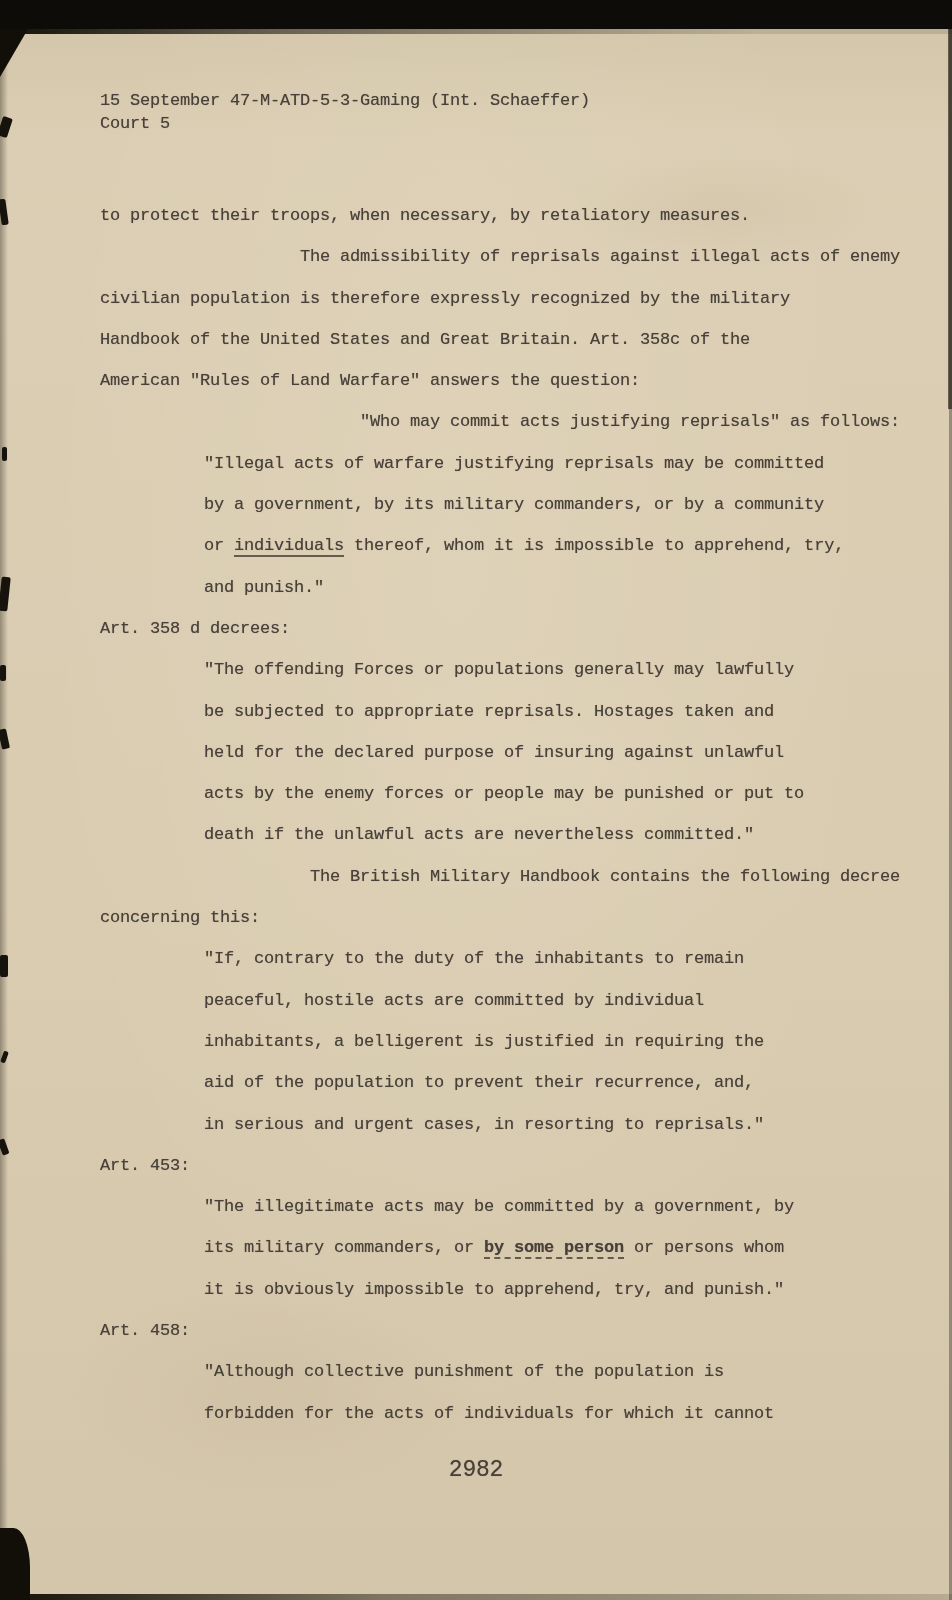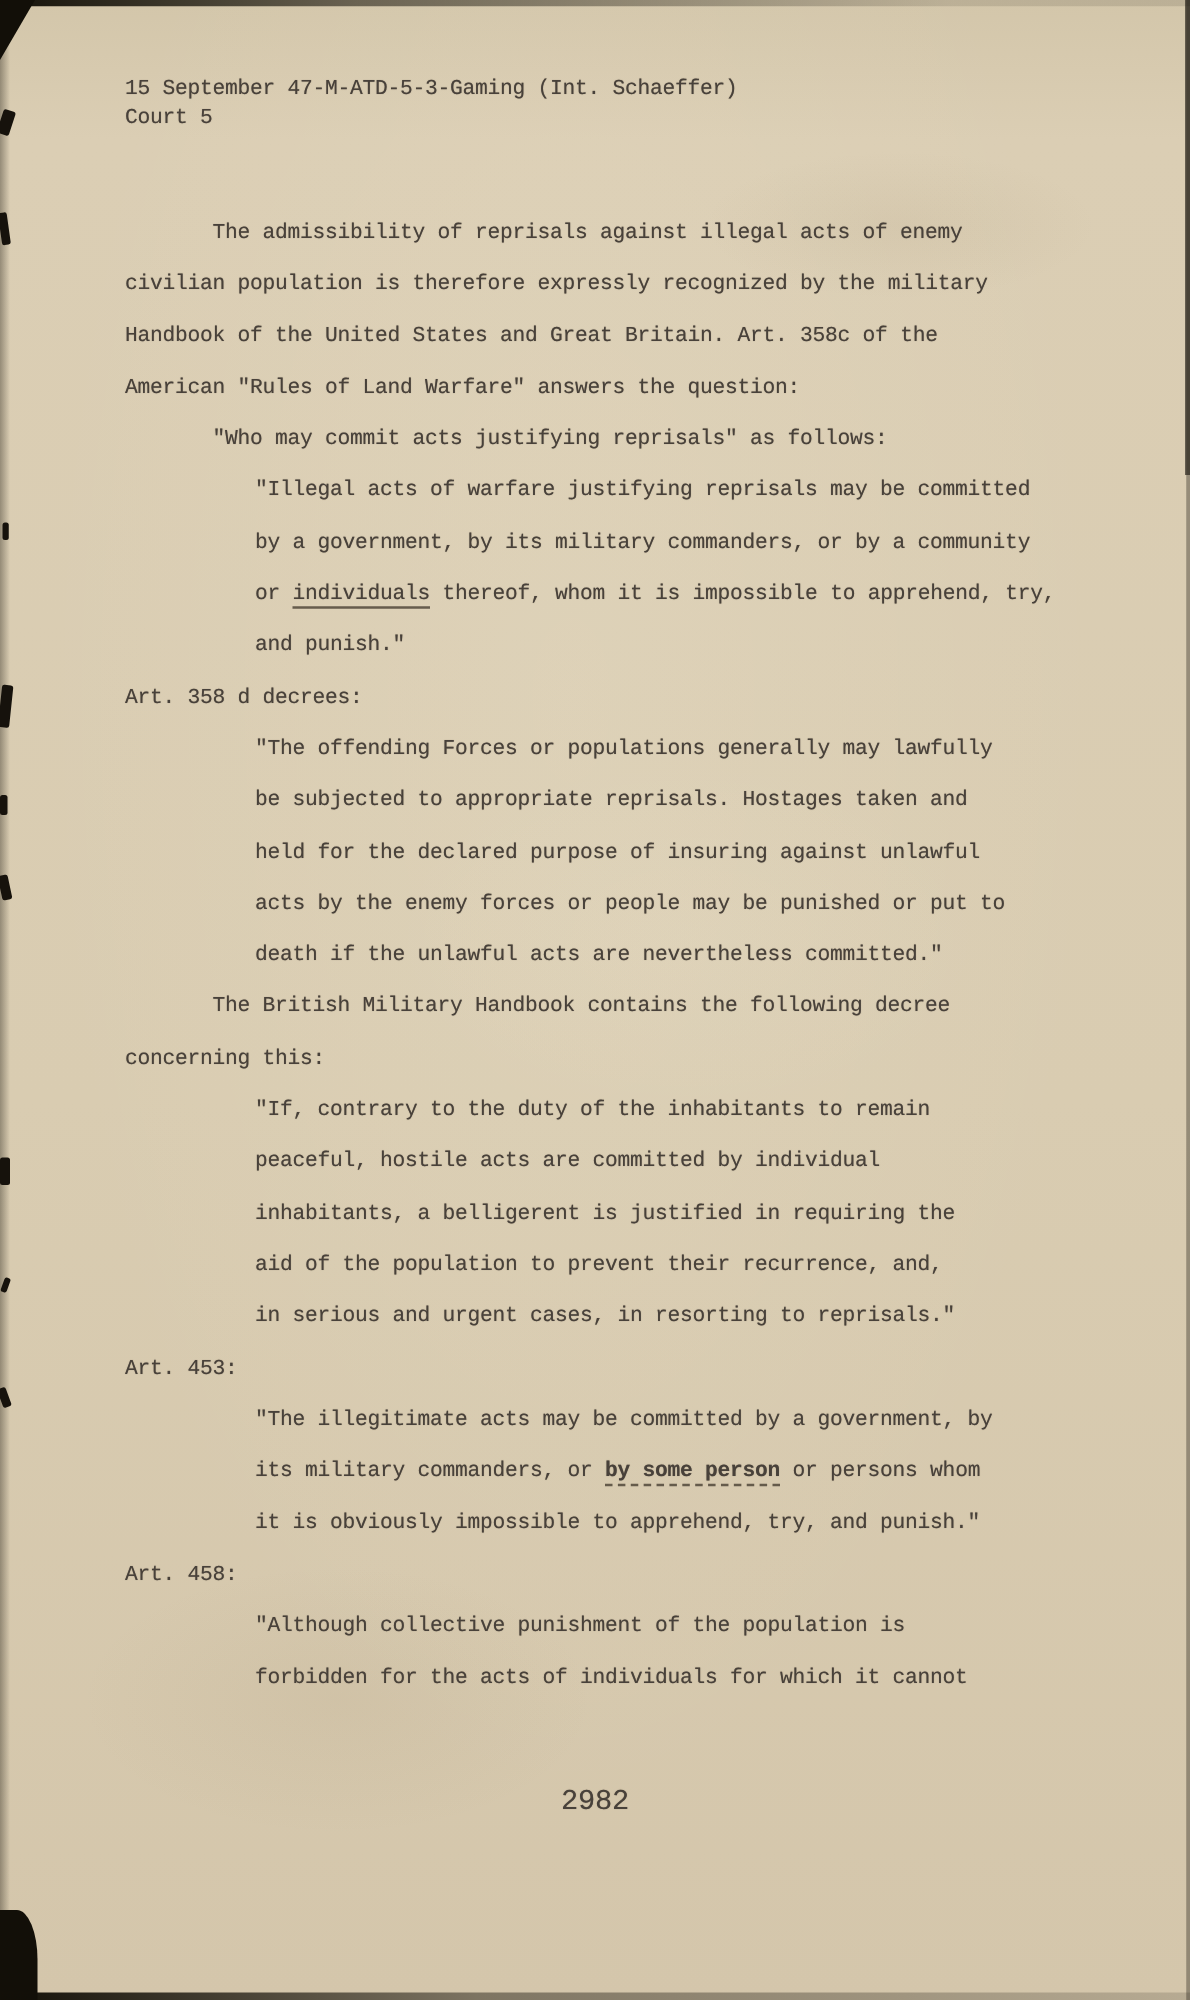--- a/index.html
+++ b/index.html
@@ -7,20 +7,21 @@
     width: 952px; height: 1600px;
     position: relative; overflow: hidden;
     background: #0e0c09;
     font-family: "Liberation Mono", "DejaVu Sans Mono", monospace;
   }
   .page {
     position: absolute; inset: 0;
     background:
       radial-gradient(ellipse at 48% 35%, rgba(255,250,232,0.10), rgba(0,0,0,0) 62%),
       linear-gradient(to bottom, #d3c6aa 0%, #dbceb4 7%, #d9ccb1 55%, #d4c6ab 100%);
+    margin-top: 29px;
   }
   
   .stain { position: absolute; border-radius: 50%; pointer-events: none; }
   .stain.s1 { left: 560px; top: 120px; width: 320px; height: 120px;
     background: radial-gradient(ellipse, rgba(125,105,70,0.07), rgba(0,0,0,0) 70%); }
   .stain.s2 { left: 60px; top: 1250px; width: 420px; height: 220px;
     background: radial-gradient(ellipse, rgba(120,100,68,0.06), rgba(0,0,0,0) 70%); }
   .stain.s3 { left: 300px; top: 600px; width: 500px; height: 300px;
     background: radial-gradient(ellipse, rgba(255,248,230,0.07), rgba(0,0,0,0) 70%); }
 
@@ -73,21 +74,21 @@
   .header {
     position: absolute; left: 100px; top: 60px;
     font-size: 17px; line-height: 23px; white-space: nowrap;
   }
   .body-text {
     position: absolute; left: 100px; top: 166px; width: 800px;
     font-size: 17px;
   }
   .line { height: 41.3px; line-height: 41.3px; white-space: nowrap; }
   .indent-0 { margin-left: 0; }
-  .indent-1 { margin-left: 70px; }
+  .indent-1 { margin-left: 70px; text-align: right; }
   .indent-2 { margin-left: 104px; }
   .underline-solid  { border-bottom: 2px solid rgba(72,62,50,0.8); }
   .underline-dashed { border-bottom: 2px dashed rgba(72,62,50,0.8); font-weight: bold; }
   .page-number {
     position: absolute; left: 0; top: 1428px; width: 100%;
     text-align: center; font-size: 23px;
   }
 </style>
 </head>
 <body>
@@ -97,20 +98,21 @@
   <div class="stain s1"></div>
   <div class="stain s2"></div>
   <div class="stain s3"></div>
 
   <div class="header typewritten">
     <div>15 September 47-M-ATD-5-3-Gaming (Int. Schaeffer)</div>
     <div>Court 5</div>
   </div>
 
   <div class="body-text typewritten">
+      <div class="line indent-0"><span>to protect their troops, when necessary, by retaliatory measures.</span></div>
       <div class="line indent-1"><span>The admissibility of reprisals against illegal acts of enemy</span></div>
       <div class="line indent-0"><span>civilian population is therefore expressly recognized by the military</span></div>
       <div class="line indent-0"><span>Handbook of the United States and Great Britain. Art. 358c of the</span></div>
       <div class="line indent-0"><span>American "Rules of Land Warfare" answers the question:</span></div>
       <div class="line indent-1"><span>"Who may commit acts justifying reprisals" as follows:</span></div>
       <div class="line indent-2"><span>"Illegal acts of warfare justifying reprisals may be committed</span></div>
       <div class="line indent-2"><span>by a government, by its military commanders, or by a community</span></div>
       <div class="line indent-2"><span>or </span><span class="underline-solid">individuals</span><span> thereof, whom it is impossible to apprehend, try,</span></div>
       <div class="line indent-2"><span>and punish."</span></div>
       <div class="line indent-0"><span>Art. 358 d decrees:</span></div>

